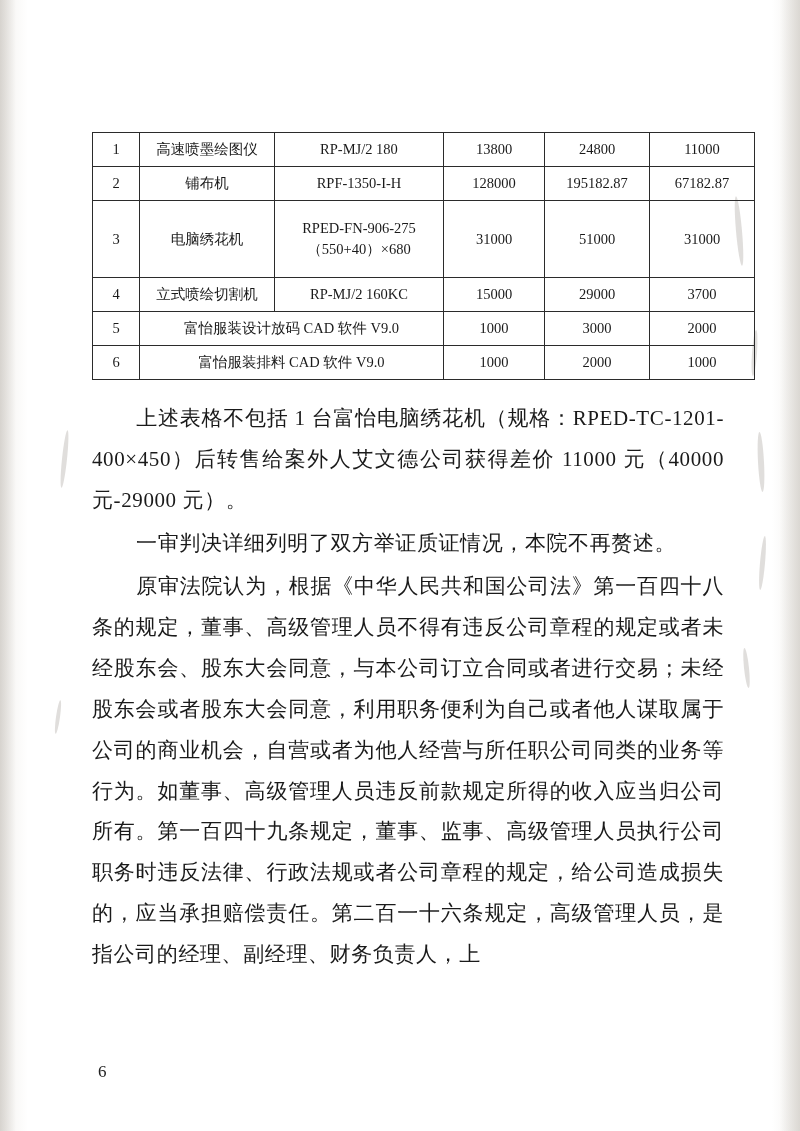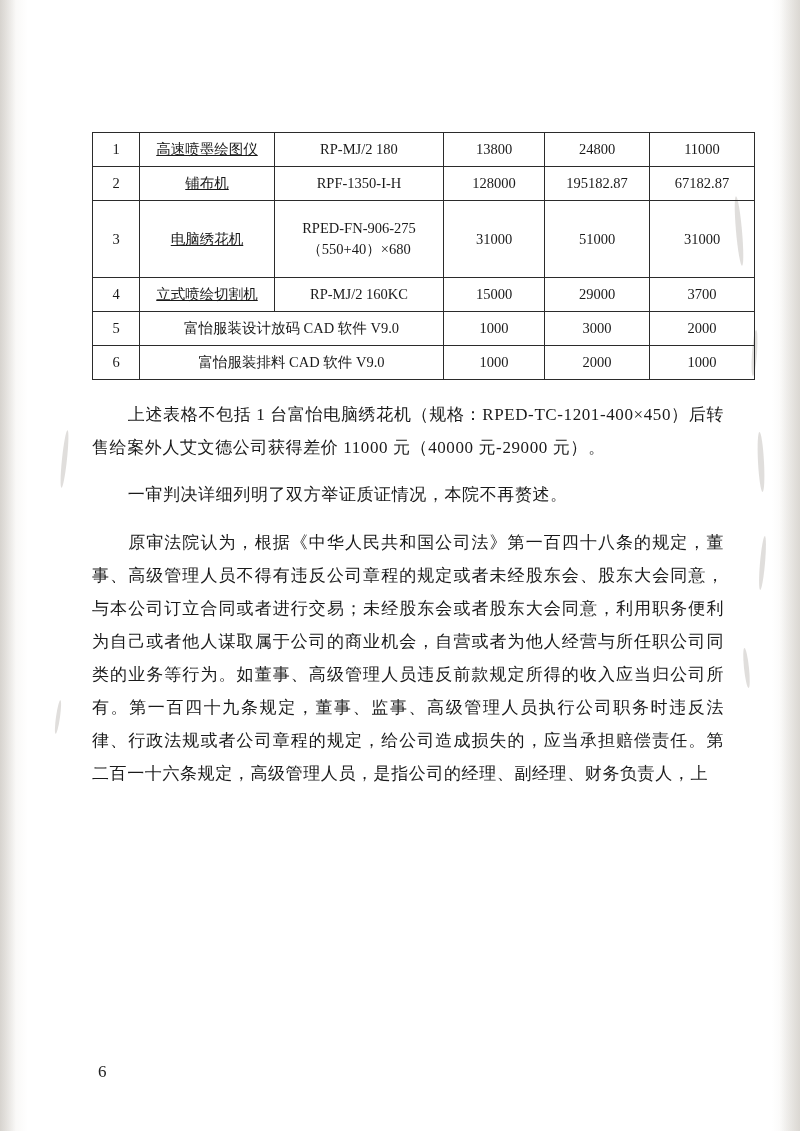--- a/index.html
+++ b/index.html
@@ -65,44 +65,44 @@
   table.goods td {
     border: 1px solid #2b2b2b;
     font-size: 14.5px;
     text-align: center;
     vertical-align: middle;
     padding: 6px 2px;
     line-height: 1.45;
     font-family: "Liberation Serif", "DejaVu Serif", serif;
   }
   td.c-idx   { width: 42px; }
-  td.c-name  { width: 130px; text-decoration: underline; }
+  td.c-name  { width: 130px; }
   td.c-model { width: 164px; margin-left: 12px; }
   td.c-a     { width: 96px; }
   td.c-b     { width: 100px; margin-left: 12px; }
   td.c-c     { width: 100px; }
 
   .two-line { line-height: 2.1; }
   .row-tall td { height: 64px; }
   .sum-label {
     letter-spacing: 2px;
   }
 
   
   .para {
-    font-size: 17px;
+    font-size: 21px;
     line-height: 1.95;
     letter-spacing: 0.6px;
     text-align: justify;
     text-justify: inter-ideograph;
     margin: 0;
   }
   .para.first { margin-top: 18px; }
   .para .indent { display: inline-block; width: 2.1em; }
-  .para + .para { margin-top: 14px; }
+  .para + .para { margin-top: 2px; }
 
   
   .page-number {
     position: absolute;
     left: 98px;
     top: 1062px;
     font-size: 17px;
     font-family: "Liberation Serif", "DejaVu Serif", serif;
     color: #222;
   }

